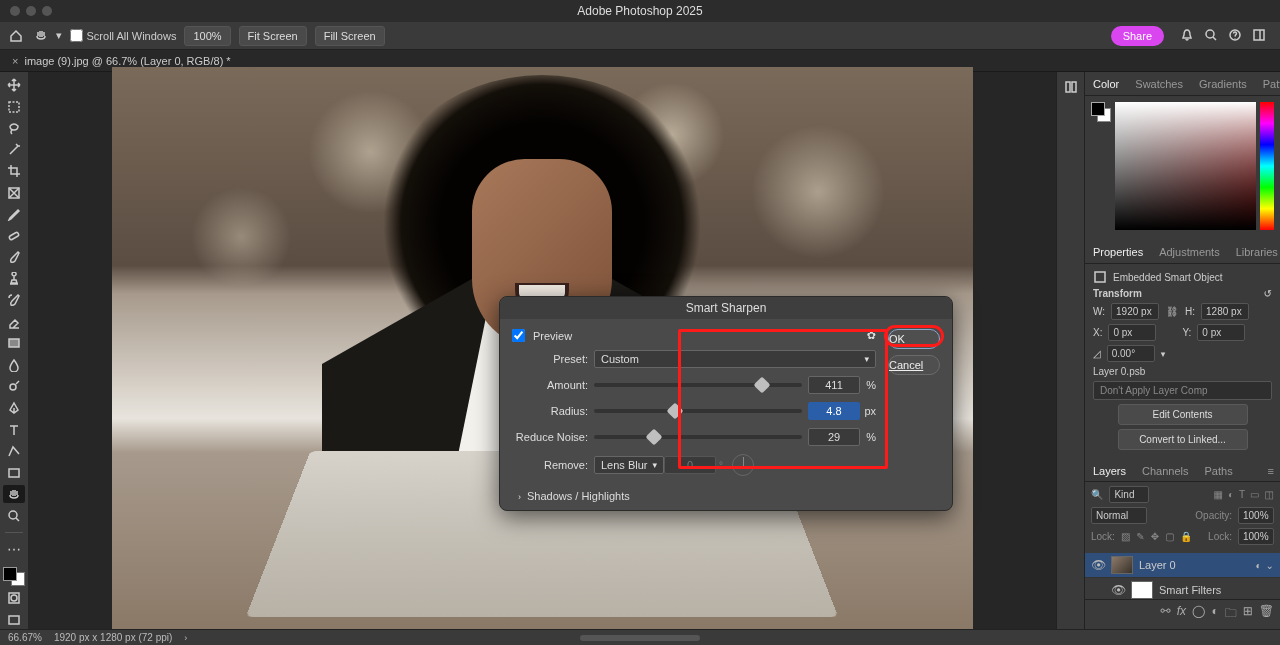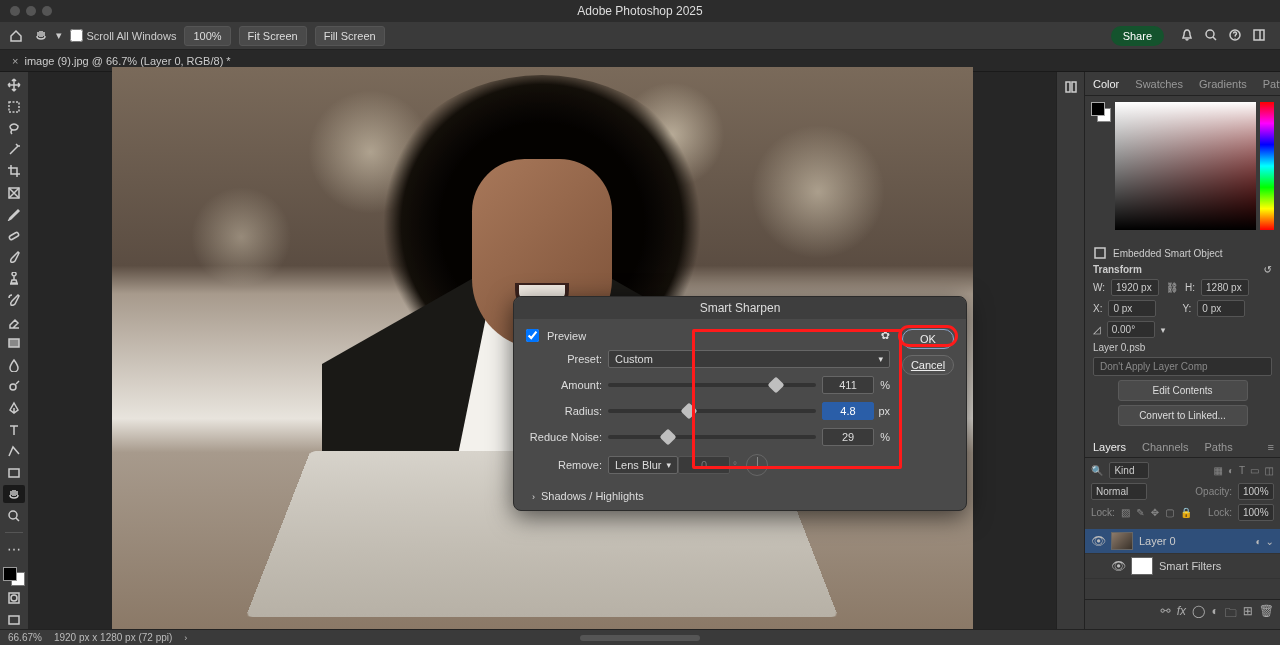--- a/index.html
+++ b/index.html
@@ -8,21 +8,21 @@
 
 .titlebar { height:22px; background:#2c2c2c; display:flex; align-items:center; position:relative; }
 .traffic { display:flex; gap:6px; padding-left:10px; }
 .traffic span { width:10px; height:10px; border-radius:50%; background:#555; }
 .titlebar .title { position:absolute; left:50%; transform:translateX(-50%); font-size:12px; color:#ddd; }
 
 
 .optbar { height:28px; background:#3a3a3a; display:flex; align-items:center; gap:8px; padding:0 6px; border-bottom:1px solid #222; }
 .home { width:20px; height:20px; display:flex; align-items:center; justify-content:center; }
 .obtn { background:#4a4a4a; border:1px solid #555; border-radius:3px; padding:3px 8px; color:#ddd; font-size:11px; }
-.share { background:#14532d; border:none; border-radius:12px; padding:4px 12px; color:#fff; font-size:11px; margin-left:auto; }
+.share { background:#d946ef; border:none; border-radius:12px; padding:4px 12px; color:#fff; font-size:11px; margin-left:auto; }
 .optright { display:flex; align-items:center; gap:10px; margin-left:8px; margin-right:8px; }
 
 
 .tabbar { height:22px; background:#282828; display:flex; align-items:center; padding:0 6px; font-size:11px; color:#ccc; border-bottom:1px solid #1a1a1a; }
 .tab { display:flex; align-items:center; gap:6px; }
 .tab .x { margin-left:6px; font-size:11px; color:#aaa; }
 
 
 .main { position:absolute; top:72px; bottom:16px; left:0; right:0; display:flex; }
 .tools { width:28px; background:#3a3a3a; display:flex; flex-direction:column; align-items:center; padding-top:4px; gap:3px; }
@@ -75,21 +75,21 @@
 .layertabs .on { color:#eee;}
 .layercontrols { padding:4px 6px; font-size:10px; color:#888;}
 .layerlist { flex:1; overflow:auto;}
 .lrow { display:flex; align-items:center; padding:3px 6px; gap:6px; border-bottom:1px solid #333;}
 .eye { width:14px; text-align:center; color:#bbb; font-size:12px;}
 .thumb { width:22px; height:18px; background:linear-gradient(135deg,#8c7a6a,#3a322a); border:1px solid #666;}
 .fx { margin-left:auto; font-size:10px; color:#bbb; display:flex; gap:4px; align-items:center;}
 .layerfoot { border-top:1px solid #222; display:flex; gap:6px; justify-content:flex-end; padding:4px 6px; color:#aaa; font-size:12px;}
 
 
-.dialog { position:absolute; left:513px; top:296px; width:454px; background:#4a4a4a; border:1px solid #2b2b2b; border-radius:8px; box-shadow:0 6px 24px rgba(0,0,0,.6); }
+.dialog { position:absolute; left:499px; top:296px; width:454px; background:#4a4a4a; border:1px solid #2b2b2b; border-radius:8px; box-shadow:0 6px 24px rgba(0,0,0,.6); }
 .dtitlebar { height:22px; background:#3e3e3e; border-radius:8px 8px 0 0; display:flex; align-items:center; justify-content:center; font-size:12px; color:#ddd;}
 .dbody { padding:10px 12px 8px 12px; position:relative; }
 .dcols { display:flex; gap:12px; }
 .preview { width:160px; height:130px; background:
   radial-gradient(circle at 35% 22%, rgba(255,245,220,.45) 0%, transparent 10%),
   radial-gradient(circle at 72% 15%, rgba(255,245,220,.4) 0%, transparent 9%),
   linear-gradient(180deg,#7a6a5a 0%, #5b4d42 38%, #e8e4dd 55%, #8a7866 100%); position:relative; overflow:hidden; border:1px solid #333;}
 .preview .ph { width:120px; height:120px; background:radial-gradient(circle,#111 45%, transparent 70%); border-radius:50%; position:absolute; left:50%; top:4px; transform:translateX(-50%);}
 .preview .pf { width:44px; height:60px; background:linear-gradient(135deg,#a8785a,#7c5138); border-radius:20px 20px 26px 26px; position:absolute; top:30px; left:50%; transform:translateX(-50%);}
 .preview .pj { width:140px; height:80px; background:#1a1916; position:absolute; bottom:0; left:50%; transform:translateX(-50%); clip-path:polygon(0 40%,34% 0,66% 0,100% 40%,100% 100%,0 100%);}
@@ -97,21 +97,21 @@
 .zoomrow { display:flex; align-items:center; justify-content:center; gap:26px; margin-top:6px; color:#ccc;}
 .dcontrols { flex:1; }
 .formrow { display:flex; align-items:center; margin-bottom:8px; font-size:11px; color:#ddd; }
 .formrow .lab { width:82px; text-align:right; padding-right:6px;}
 .slider { flex:1; height:4px; background:#333; border-radius:2px; position:relative; margin-right:6px;}
 .slider .knob { position:absolute; top:-4px; width:12px; height:12px; background:#bfbfbf; border-radius:2px; transform:rotate(45deg);}
 .valbox { width:52px; background:#3a3a3a; border:1px solid #666; color:#ddd; text-align:center; padding:2px 0; font-size:11px; border-radius:2px;}
 .valbox.sel { background:#2a5ea8; color:#fff; border-color:#2a5ea8;}
 .dsel { background:#3a3a3a; border:1px solid #666; color:#ddd; padding:2px 6px; font-size:11px; border-radius:2px; flex:1; display:flex; justify-content:space-between; align-items:center;}
 .dbuttons { position:absolute; right:12px; top:10px; display:flex; flex-direction:column; gap:6px;}
-.dbtn { width:52px; background:#4f4f4f; border:1px solid #6a6a6a; color:#eee; border-radius:10px; padding:3px 0; text-align:center; font-size:11px;text-decoration:underline;}
+.dbtn { width:52px; background:#4f4f4f; border:1px solid #6a6a6a; color:#eee; border-radius:10px; padding:3px 0; text-align:left; font-size:11px;text-decoration:underline;}
 .dbtn.ok { border:1px solid #8aa4cc; }
 .dshadow { margin-top:6px; font-size:11px; color:#ddd; padding-left:6px;}
 .dial { width:22px; height:22px; border:1px solid #666; border-radius:50%; margin-left:6px; position:relative;}
 .dial:after{content:'';position:absolute;width:1px;height:9px;background:#888;left:50%;top:2px;}
 .redbox { position:absolute; border:3px solid #ff1a1a; pointer-events:none; border-radius:2px;}
 
 
 .status { position:absolute; bottom:0; left:0; right:0; height:16px; background:#3a3a3a; color:#bbb; font-size:10px; display:flex; align-items:center; padding:0 8px; gap:12px; border-top:1px solid #222;}
 .status .scroll { position:absolute; left:50%; transform:translateX(-50%); width:120px; height:6px; background:#555; border-radius:3px;}
 
@@ -339,20 +339,25 @@
     </div>
     <div class="colorpanel">
       <div class="cpswatch">
           <div class="cpbg"></div>
           <div class="cpfg"></div>
         </div>
       <div class="gradientbox"></div>
       <div class="huebar"></div>
     </div>
 
+    <div class="tabs">
+      <span class="on">Properties</span>
+      <span>Adjustments</span>
+      <span>Libraries</span>
+    </div>
     <div class="propsbody">
       <div class="row">
           <svg>
             <rect x="2" y="2" width="10" height="10"></rect>
           </svg>
           <span>Embedded Smart Object</span>
         </div>
       <div class="row" style="justify-content:space-between">
           <b>Transform</b>
           <span>↺</span>

